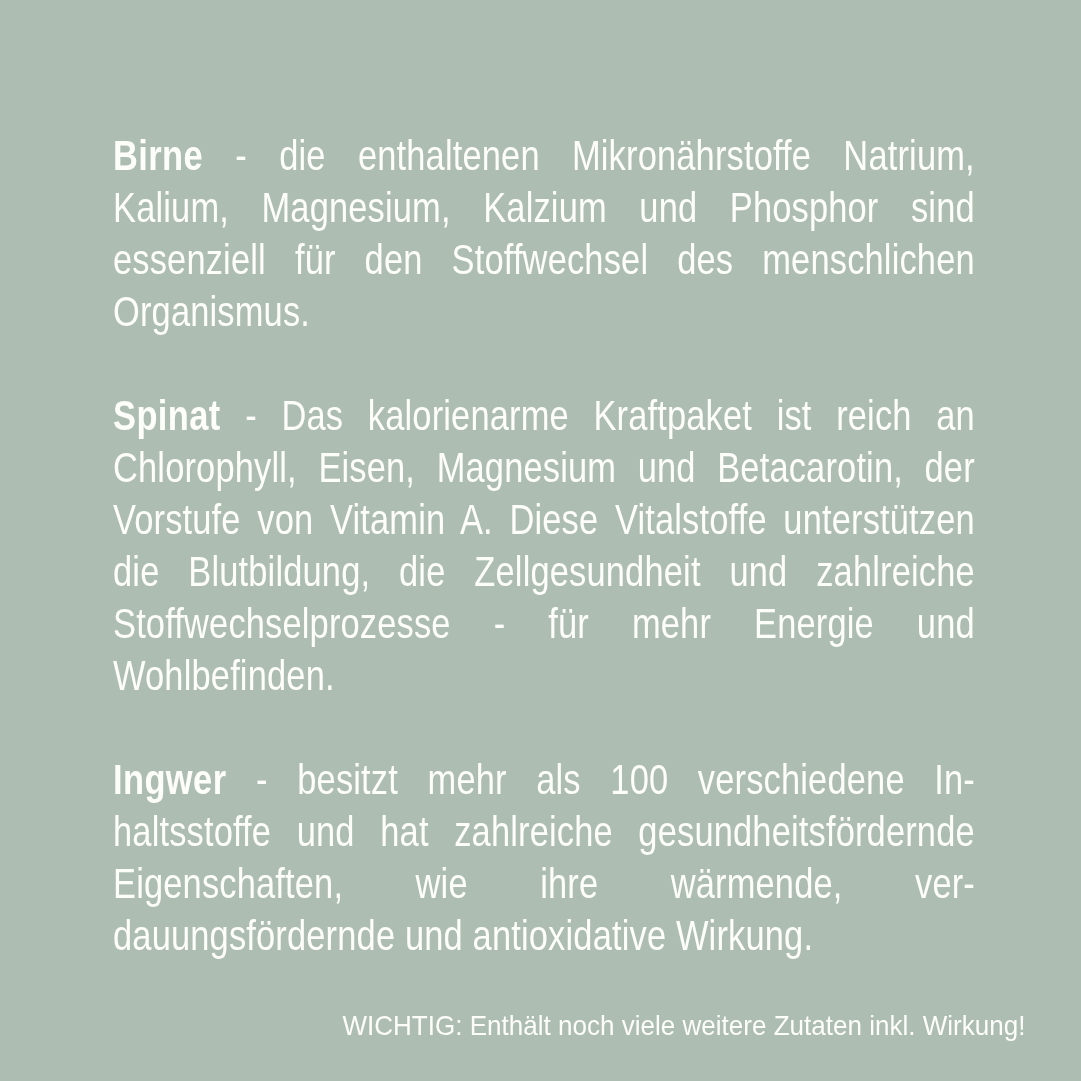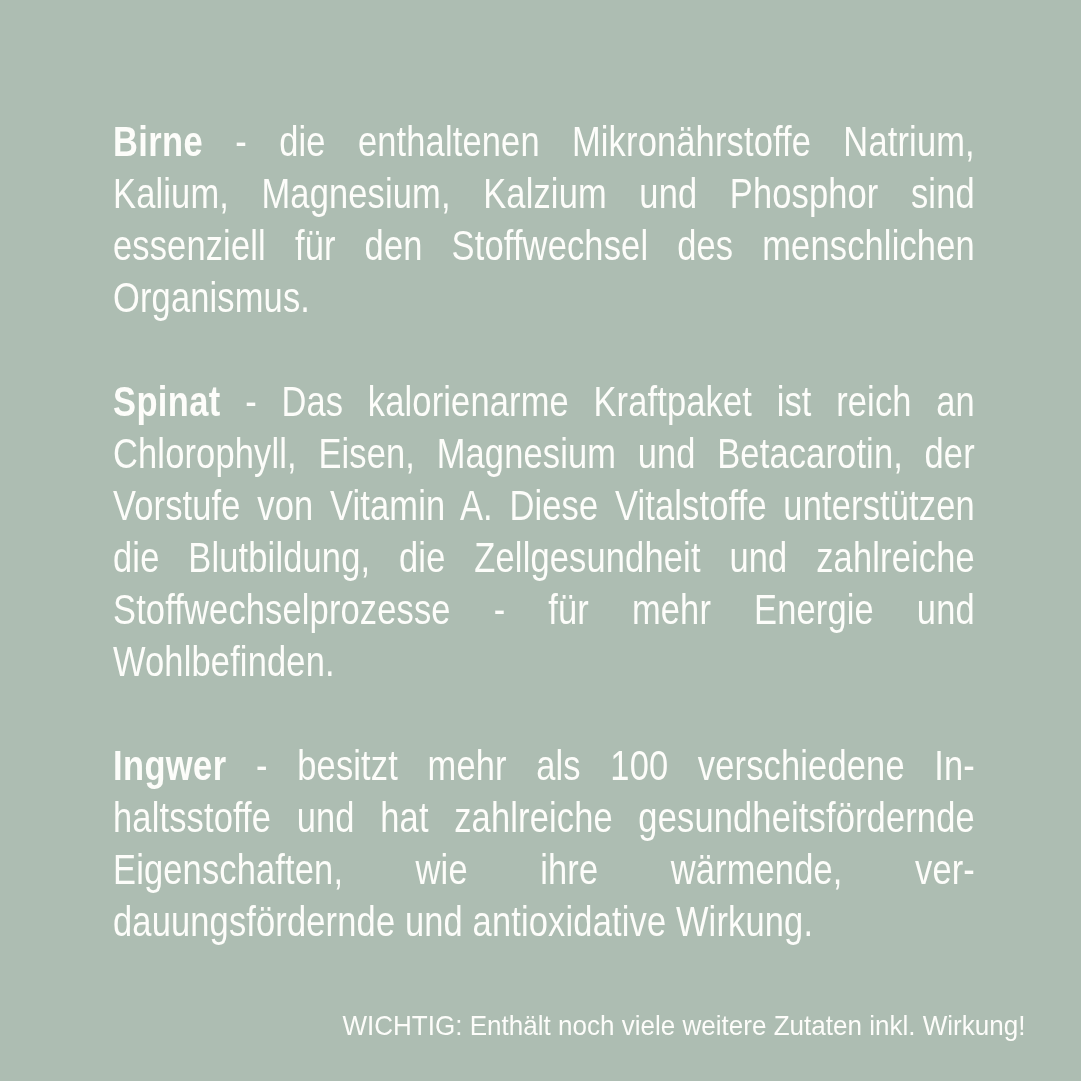--- a/index.html
+++ b/index.html
@@ -10,21 +10,21 @@
     width: 1081px;
     height: 1081px;
     overflow: hidden;
     position: relative;
     background: #adbdb2;
     font-family: "Liberation Sans", sans-serif;
   }
   .panel {
     position: absolute;
     left: 113px;
-    top: 116px;
+    top: 130px;
     width: 862px;
   }
   
   .condense {
     width: 1051px;
     transform: scaleX(0.82);
     transform-origin: 0 0;
   }
   .ingredient-paragraph {
     margin: 0 0 52px 0;

